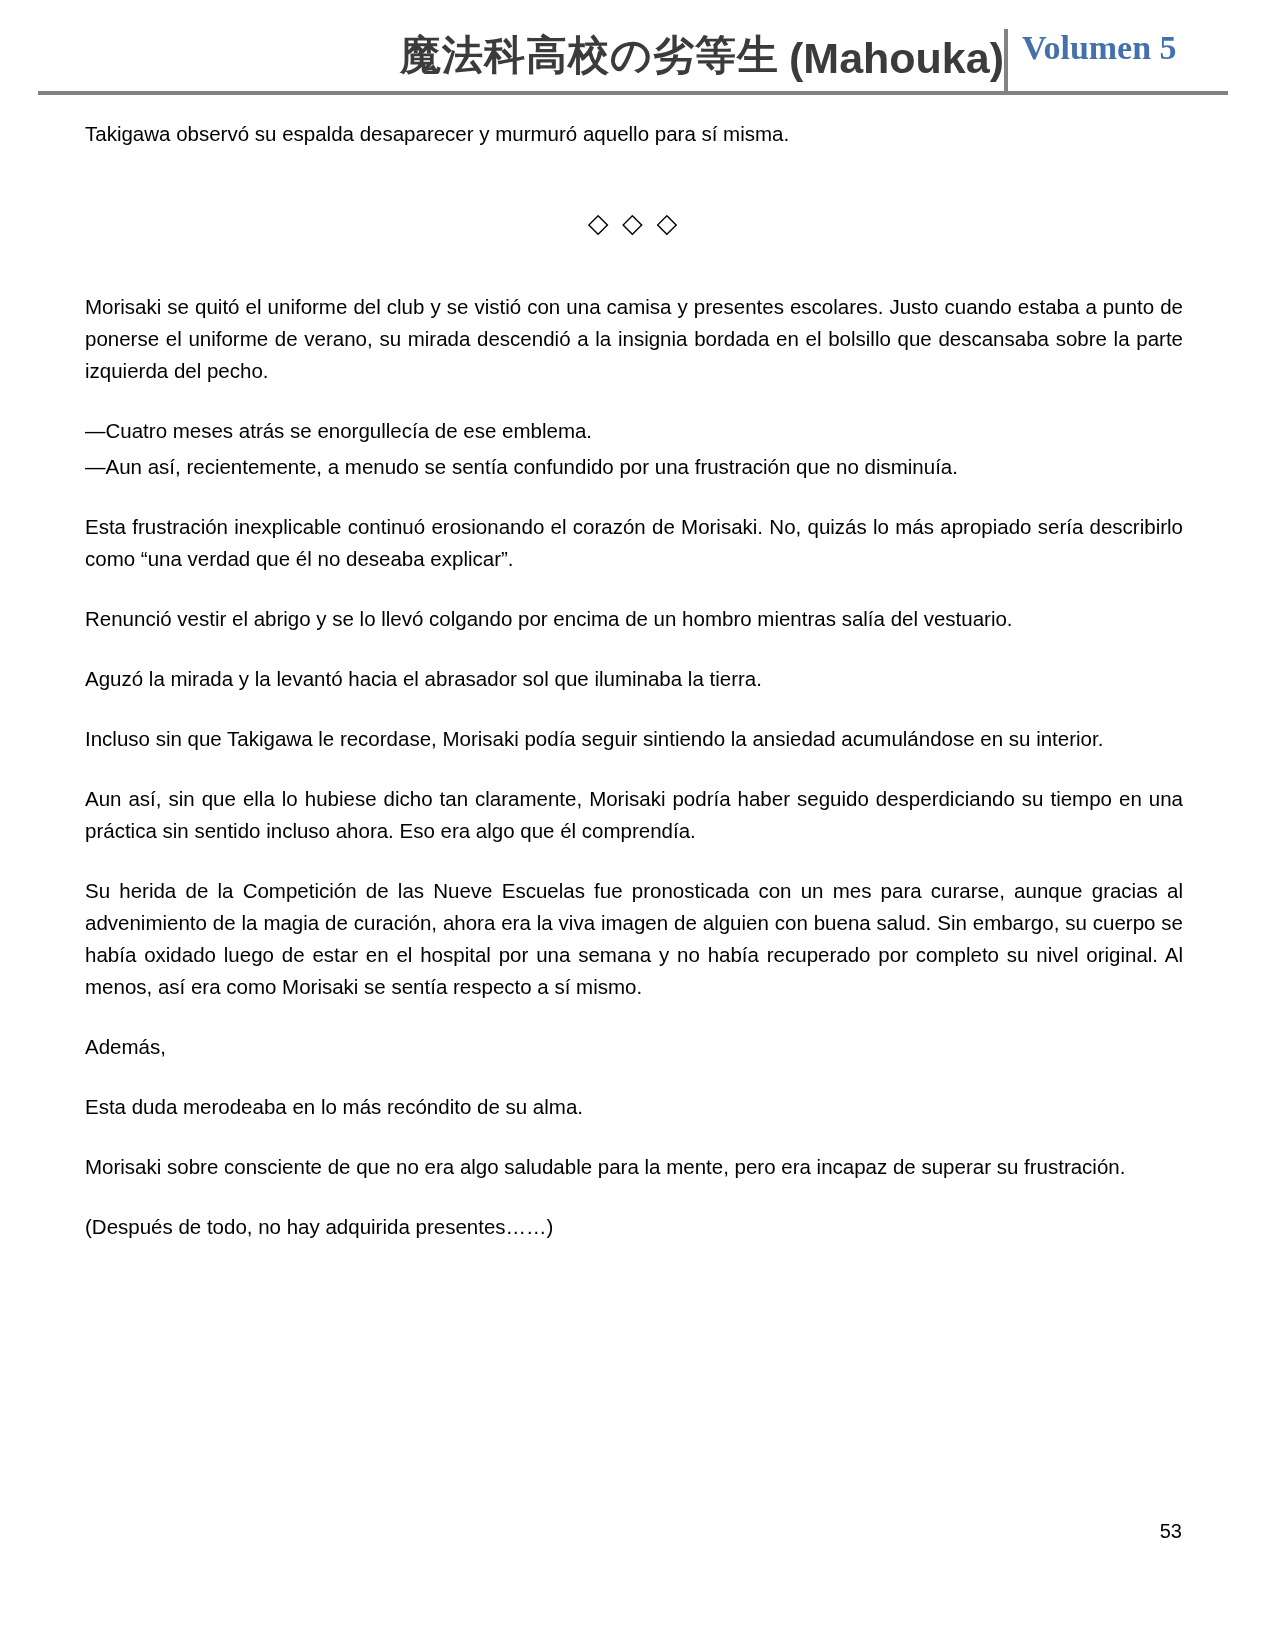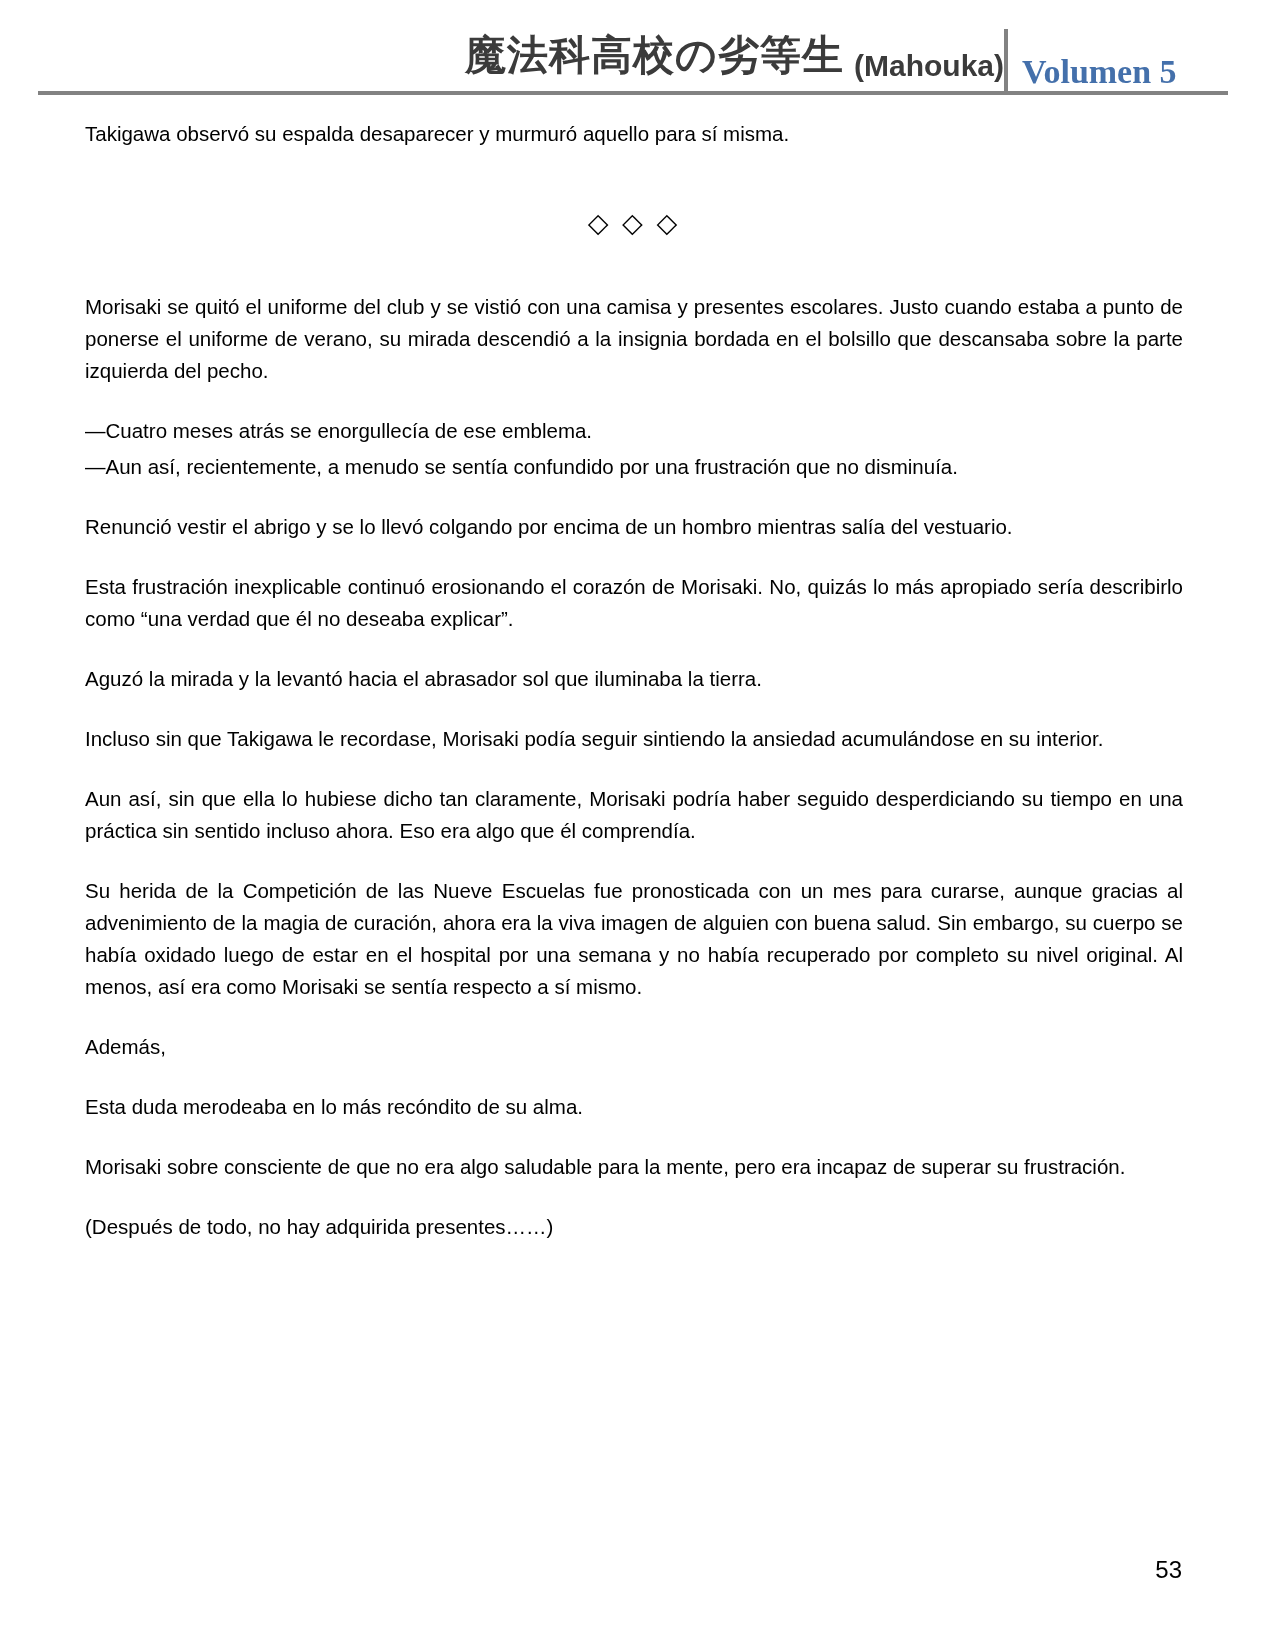--- a/index.html
+++ b/index.html
@@ -36,31 +36,31 @@
   .title-jp {
     font-family: "Liberation Serif", "DejaVu Serif", serif;
     font-weight: 600;
     font-size: 41px;
     color: var(--title, #3b3b3b);
     letter-spacing: 1px;
   }
   .title-latin {
     font-family: "Liberation Sans", sans-serif;
     font-weight: bold;
-    font-size: 30px;
+    font-size: 43px;
     color: var(--title, #3b3b3b);
     margin-left: 10px;
   }
   .header-volume-cell {
     width: 224px;
     height: 62px;
     align-self: flex-end;
     border-left: 4px solid var(--rule, #828282);
     display: flex;
-    align-items: flex-end;
+    align-items: flex-start;
     padding-left: 14px;
     box-sizing: border-box;
   }
   .volume-label {
     font-family: "Liberation Serif", "DejaVu Serif", serif;
     font-weight: bold;
     font-size: 34px;
     color: var(--accent, #4470ab);
     white-space: nowrap;
   }
@@ -85,23 +85,23 @@
     font-size: 27px;
     line-height: 30px;
     letter-spacing: 3px;
     margin: 58px 0 53px 0;
     color: var(--text, #000);
   }
 
   
   .page-number {
     position: absolute;
-    top: 1556px;
+    top: 1520px;
     right: 93px;
-    font-size: 24px;
+    font-size: 20px;
     color: var(--text, #000);
   }
 </style>
 </head>
 <body>
 
 <div class="page">
 
   <header class="header">
     <div class="header-title-cell">
@@ -114,22 +114,22 @@
   </header>
 
   <main class="body-text">
     <p>Takigawa observó su espalda desaparecer y murmuró aquello para sí misma.</p>
 
     <div class="scene-separator">◇ ◇ ◇</div>
 
     <p>Morisaki se quitó el uniforme del club y se vistió con una camisa y presentes escolares. Justo cuando estaba a punto de ponerse el uniforme de verano, su mirada descendió a la insignia bordada en el bolsillo que descansaba sobre la parte izquierda del pecho.</p>
     <p class="tight-after">—Cuatro meses atrás se enorgullecía de ese emblema.</p>
     <p>—Aun así, recientemente, a menudo se sentía confundido por una frustración que no disminuía.</p>
+    <p>Esta frustración inexplicable continuó erosionando el corazón de Morisaki. No, quizás lo más apropiado sería describirlo como “una verdad que él no deseaba explicar”.</p>
     <p>Renunció vestir el abrigo y se lo llevó colgando por encima de un hombro mientras salía del vestuario.</p>
-    <p>Esta frustración inexplicable continuó erosionando el corazón de Morisaki. No, quizás lo más apropiado sería describirlo como “una verdad que él no deseaba explicar”.</p>
     <p>Aguzó la mirada y la levantó hacia el abrasador sol que iluminaba la tierra.</p>
     <p>Incluso sin que Takigawa le recordase, Morisaki podía seguir sintiendo la ansiedad acumulándose en su interior.</p>
     <p>Aun así, sin que ella lo hubiese dicho tan claramente, Morisaki podría haber seguido desperdiciando su tiempo en una práctica sin sentido incluso ahora. Eso era algo que él comprendía.</p>
     <p>Su herida de la Competición de las Nueve Escuelas fue pronosticada con un mes para curarse, aunque gracias al advenimiento de la magia de curación, ahora era la viva imagen de alguien con buena salud. Sin embargo, su cuerpo se había oxidado luego de estar en el hospital por una semana y no había recuperado por completo su nivel original. Al menos, así era como Morisaki se sentía respecto a sí mismo.</p>
     <p>Además,</p>
     <p>Esta duda merodeaba en lo más recóndito de su alma.</p>
     <p>Morisaki sobre consciente de que no era algo saludable para la mente, pero era incapaz de superar su frustración.</p>
     <p>(Después de todo, no hay adquirida presentes……)</p>
   </main>
 

